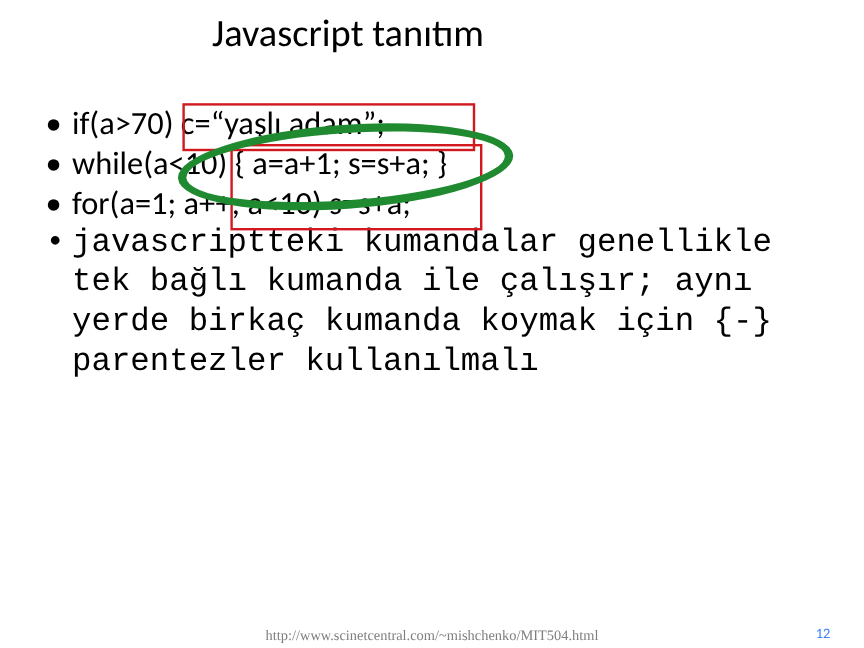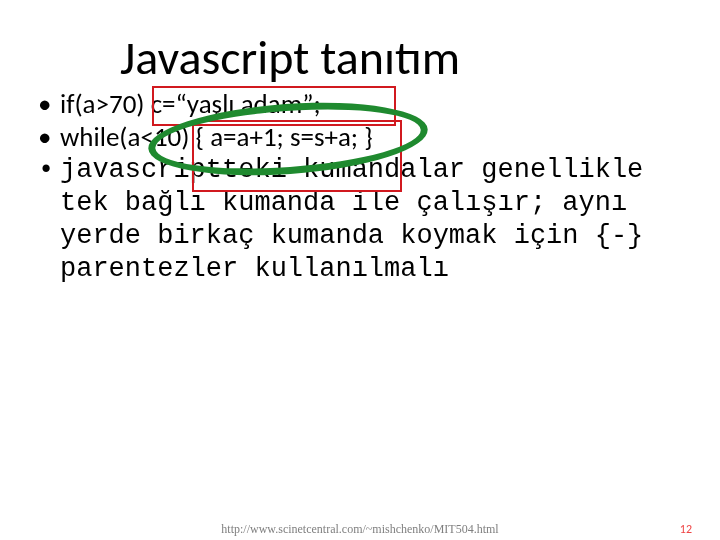--- a/index.html
+++ b/index.html
@@ -13,25 +13,25 @@
     overflow: hidden;
   }
   .slide {
     position: relative;
     width: 720px;
     height: 540px;
     box-sizing: border-box;
   }
   .title {
     position: absolute;
-    top: 28px;
+    top: 8px;
     left: 0;
     width: 580px;
     text-align: center;
-    font-size: 48px;
+    font-size: 32px;
     font-weight: 400;
   }
   .body {
     position: absolute;
     top: 88px;
     left: 38px;
     width: 644px;
     font-size: 27px;
     line-height: 1.22;
   }
@@ -66,21 +66,21 @@
   .footer-url {
     position: absolute;
     left: 0;
     width: 720px;
     text-align: center;
     font-family: Liberation Serif, serif;
   }
   .footer-num {
     position: absolute;
     right: 28px;
-    color: #ef4444;
+    color: #3b82f6;
   }
 
   
   .ann {
     position: absolute;
     pointer-events: none;
   }
   .redbox {
     border: 2px solid #d1191f;
     background: transparent;
@@ -105,20 +105,21 @@
 <body>
 
 <div class="slide">
 
   <div class="title">Javascript tanıtım</div>
 
   <div class="body">
     <ul>
       <li>if(a&gt;70) c=“yaşlı adam”;</li>
       <li>while(a&lt;10) { a=a+1; s=s+a; }</li>
+      <li>for(a=1; a++; a&lt;10) s=s+a;</li>
       <li class="para">javascriptteki kumandalar genellikle tek bağlı kumanda ile çalışır; aynı yerde birkaç kumanda koymak için {-} parentezler kullanılmalı</li>
     </ul>
   </div>
 
   <div class="ann redbox box1"></div>
   <div class="ann redbox box2"></div>
 
   <div class="ellipse"></div>
 
   <div class="footer">

